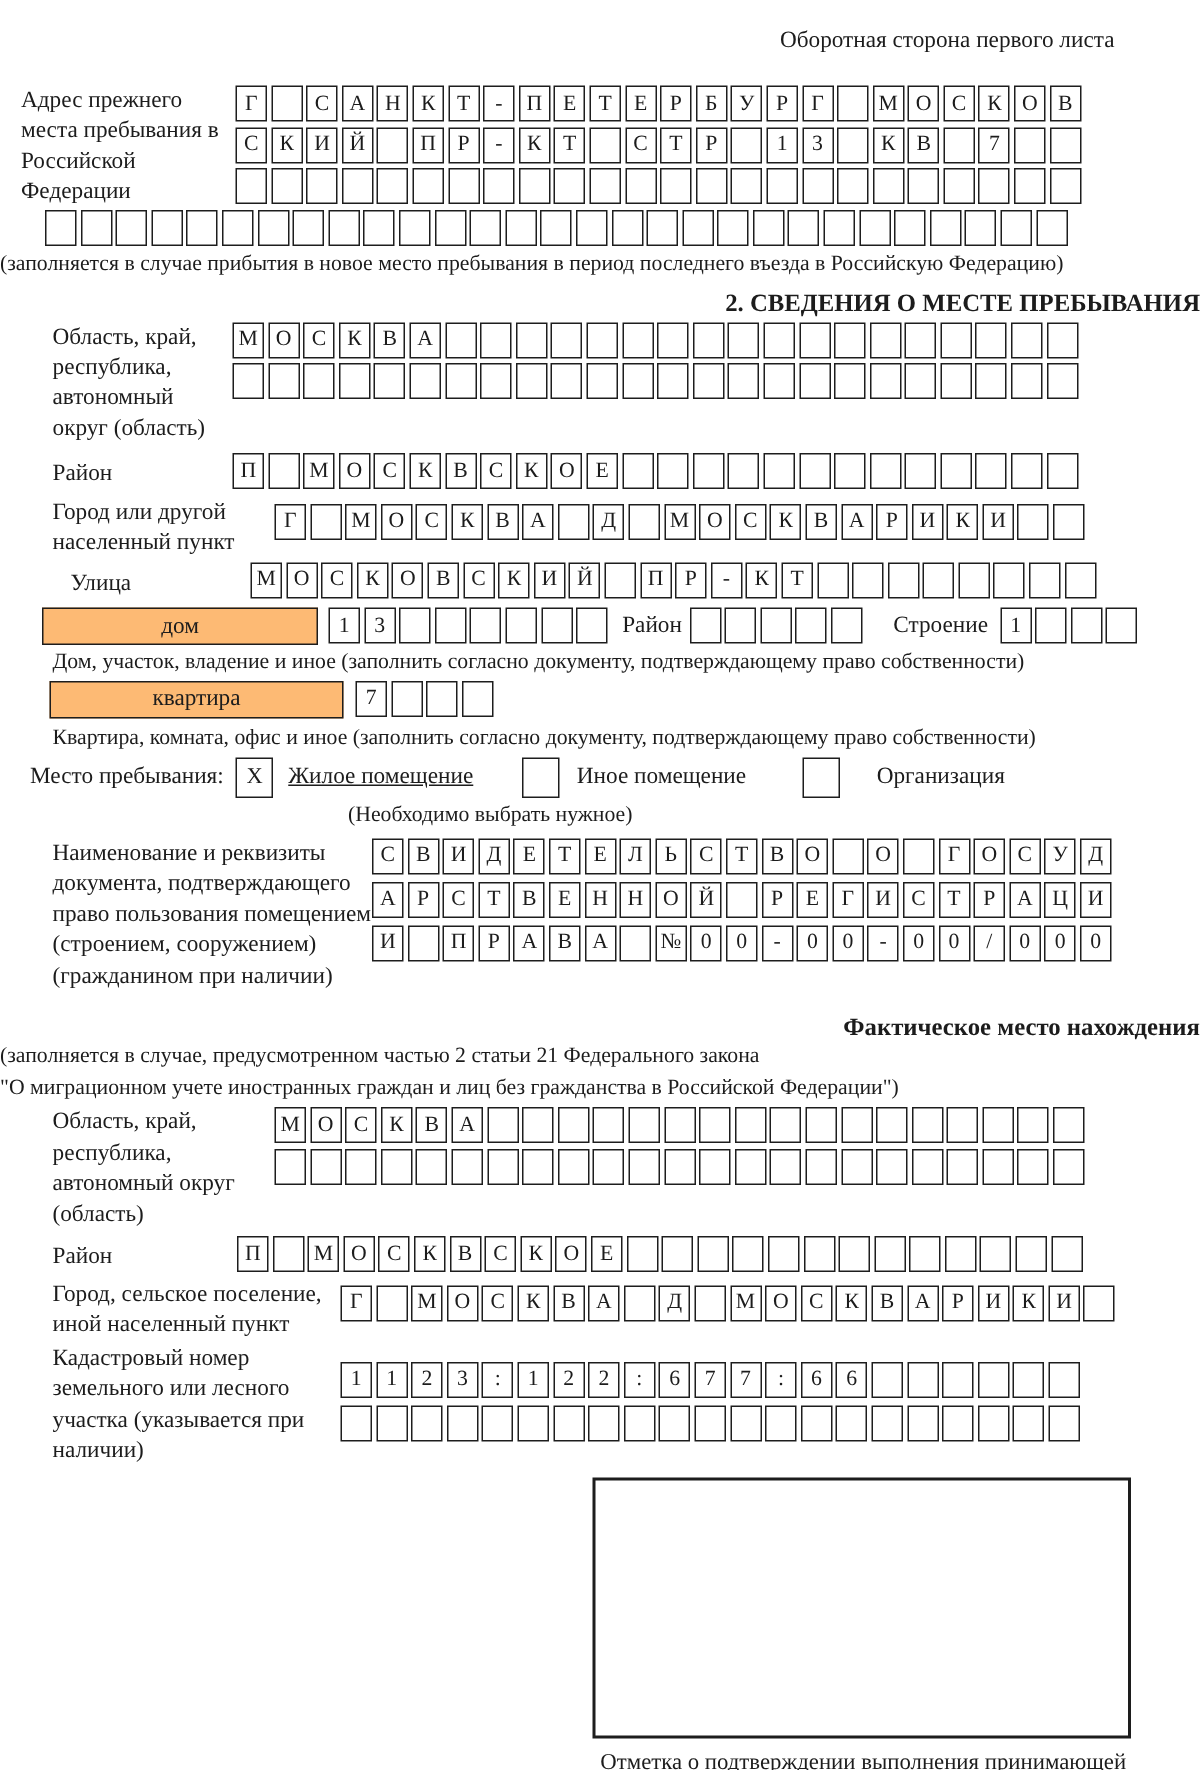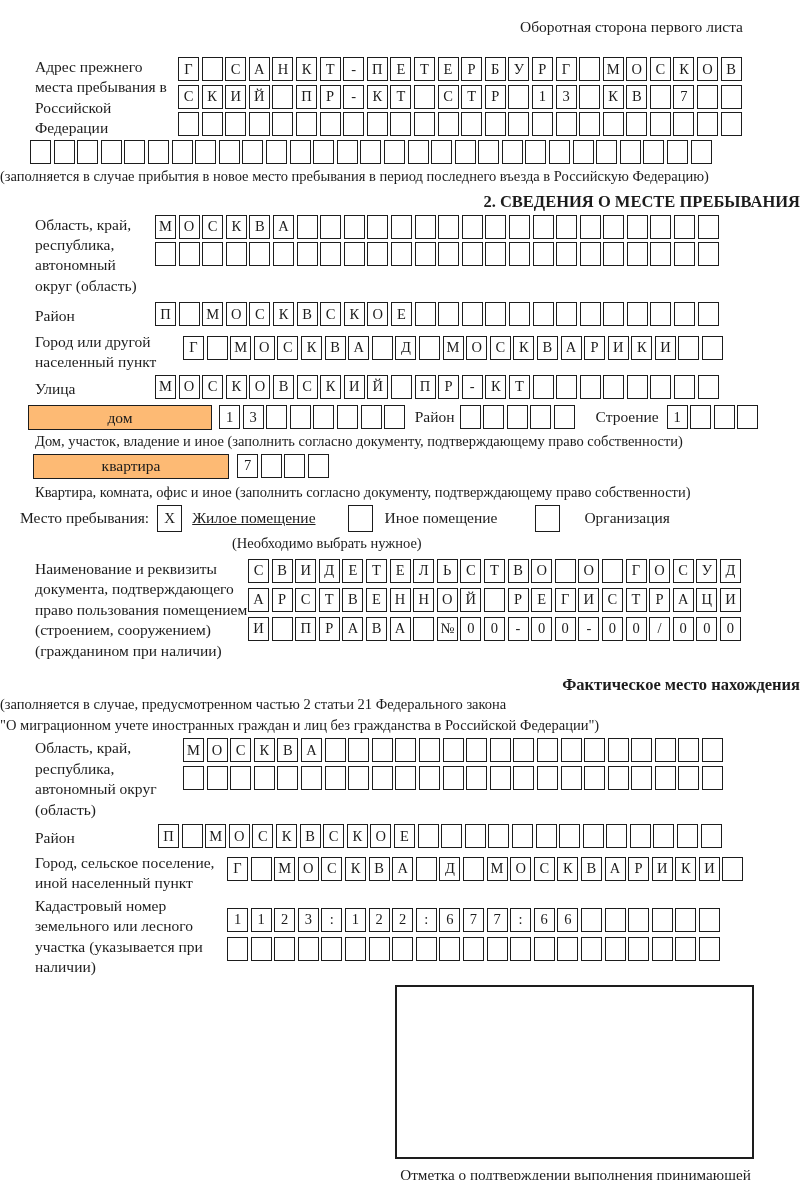--- a/index.html
+++ b/index.html
@@ -33,21 +33,21 @@
   }
   .stamp-box{border:2px solid #1d1d1d;background:#fff;}
   .stamp-caption{text-align:center;line-height:1.3;font-size:15.2px;}
 </style>
 </head>
 <body>
 
 <div class="page-title">Оборотная сторона первого листа</div>
 
 <div class="field" style="margin-top:21px;">
-  <div class="label" style="margin-left:35px;width:143px;">Адрес прежнего места пребывания в Российской Федерации</div>
+  <div class="label" style="margin-left:14px;width:143px;">Адрес прежнего места пребывания в Российской Федерации</div>
   <div class="rows">
     <div class="cellrow">
         <span class="cell">Г</span>
         <span class="cell"></span>
         <span class="cell">С</span>
         <span class="cell">А</span>
         <span class="cell">Н</span>
         <span class="cell">К</span>
         <span class="cell">Т</span>
         <span class="cell">-</span>
@@ -267,21 +267,21 @@
       <span class="cell">А</span>
       <span class="cell">Р</span>
       <span class="cell">И</span>
       <span class="cell">К</span>
       <span class="cell">И</span>
       <span class="cell"></span>
       <span class="cell"></span>
     </div>
 </div>
 
-<div class="field" style="margin-top:2px;">
+<div class="field" style="margin-top:2px;padding-left:12px;">
   <div class="label" style="margin-left:35px;width:120px;padding-top:4px;">Улица</div>
   <div class="cellrow">
       <span class="cell">М</span>
       <span class="cell">О</span>
       <span class="cell">С</span>
       <span class="cell">К</span>
       <span class="cell">О</span>
       <span class="cell">В</span>
       <span class="cell">С</span>
       <span class="cell">К</span>

